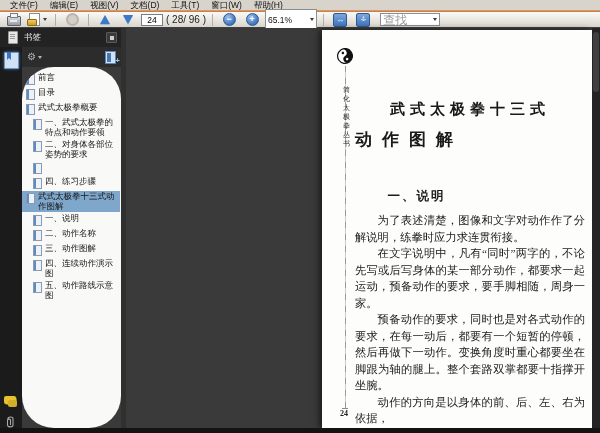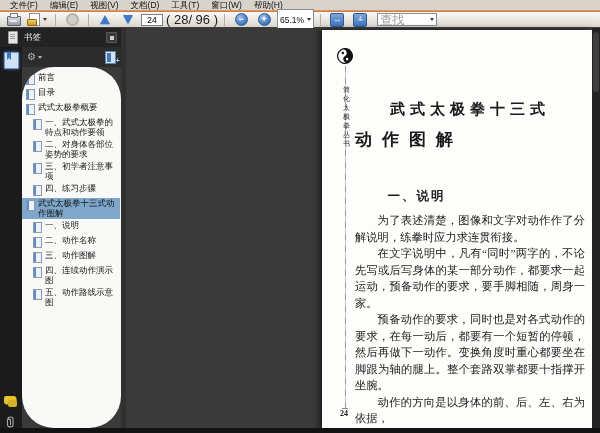--- a/index.html
+++ b/index.html
@@ -32,30 +32,30 @@
     background:linear-gradient(#f0cf63,#cf9a22);border:1px solid #8a6a14;border-radius:1px;}
   
   .disabled-icon{width:9px;height:9px;border:2px solid #b8b4ab;border-radius:50%;background:#d3cfc7;}
   
   .up-arrow-icon{width:0;height:0;border-left:5px solid transparent;border-right:5px solid transparent;
     border-bottom:9px solid #3e77c6;filter:drop-shadow(0 1px 0 #9db9dd);}
   .down-arrow-icon{width:0;height:0;border-left:5px solid transparent;border-right:5px solid transparent;
     border-top:9px solid #3e77c6;filter:drop-shadow(0 1px 0 #9db9dd);}
   .page-num-input{width:20px;height:10px;border:1px solid #7a7d82;background:#fff;
     font-size:8.5px;text-align:center;font-family:"Liberation Sans",sans-serif;padding:0;}
-  .page-count{font-size:13px;color:#1c1c1c;white-space:nowrap;text-align:center;}
+  .page-count{font-size:10px;color:#1c1c1c;white-space:nowrap;text-align:center;}
   
   .zoom-circle{width:11px;height:11px;border-radius:50%;
     background:radial-gradient(circle at 35% 30%,#9ec2ec,#3f74bd 70%);
     color:#fff;font-size:9px;font-weight:bold;line-height:10px;text-align:center;border:1px solid #2c5globalfa;}
   .zoom-circle{border:1px solid #2c5a96;}
   .zoom-out-icon::before{content:"−";}
   .zoom-in-icon::before{content:"+";}
   .zoom-select{display:flex;align-items:center;border:1px solid #8a8d92;background:#fff;
-    height:11px;padding:4px 2px;gap:3px;}
+    height:11px;padding:4px 2px;gap:18px;}
   .zoom-select .zoom-val{font-size:8.5px;color:#111;}
   .caret-icon{width:0;height:0;border-left:3px solid transparent;border-right:3px solid transparent;
     border-top:4px solid #3a3a38;}
   .caret-sm{border-left-width:2.5px;border-right-width:2.5px;border-top-width:3.5px;}
   
   .fit-width-icon{width:12px;height:12px;border-radius:2px;background:linear-gradient(#7ea6da,#3f74bd);
     color:#fff;font-size:8px;line-height:12px;text-align:center;border:1px solid #2c5a96;}
   .fit-width-icon::before{content:"↔";}
   .fullscreen-icon{position:relative;width:12px;height:12px;border-radius:2px;
     background:linear-gradient(#7ea6da,#3f74bd);border:1px solid #2c5a96;color:#fff;}
@@ -264,21 +264,20 @@
         <span class="bm-label">一、武式太极拳的特点和动作要领</span>
       </div>
 
       <div class="bm-row lvl1">
         <span class="bm-icon"></span>
         <span class="bm-label">二、对身体各部位姿势的要求</span>
       </div>
 
       <div class="bm-row lvl1">
         <span class="bm-icon"></span>
-        <span class="bm-label">三、初学者注意事项</span>
       </div>
 
       <div class="bm-row lvl1">
         <span class="bm-icon"></span>
         <span class="bm-label">四、练习步骤</span>
       </div>
 
       <div class="bm-row selected lvl0">
         <span class="bm-icon"></span>
         <span class="bm-label">武式太极拳十三式动作图解</span>

